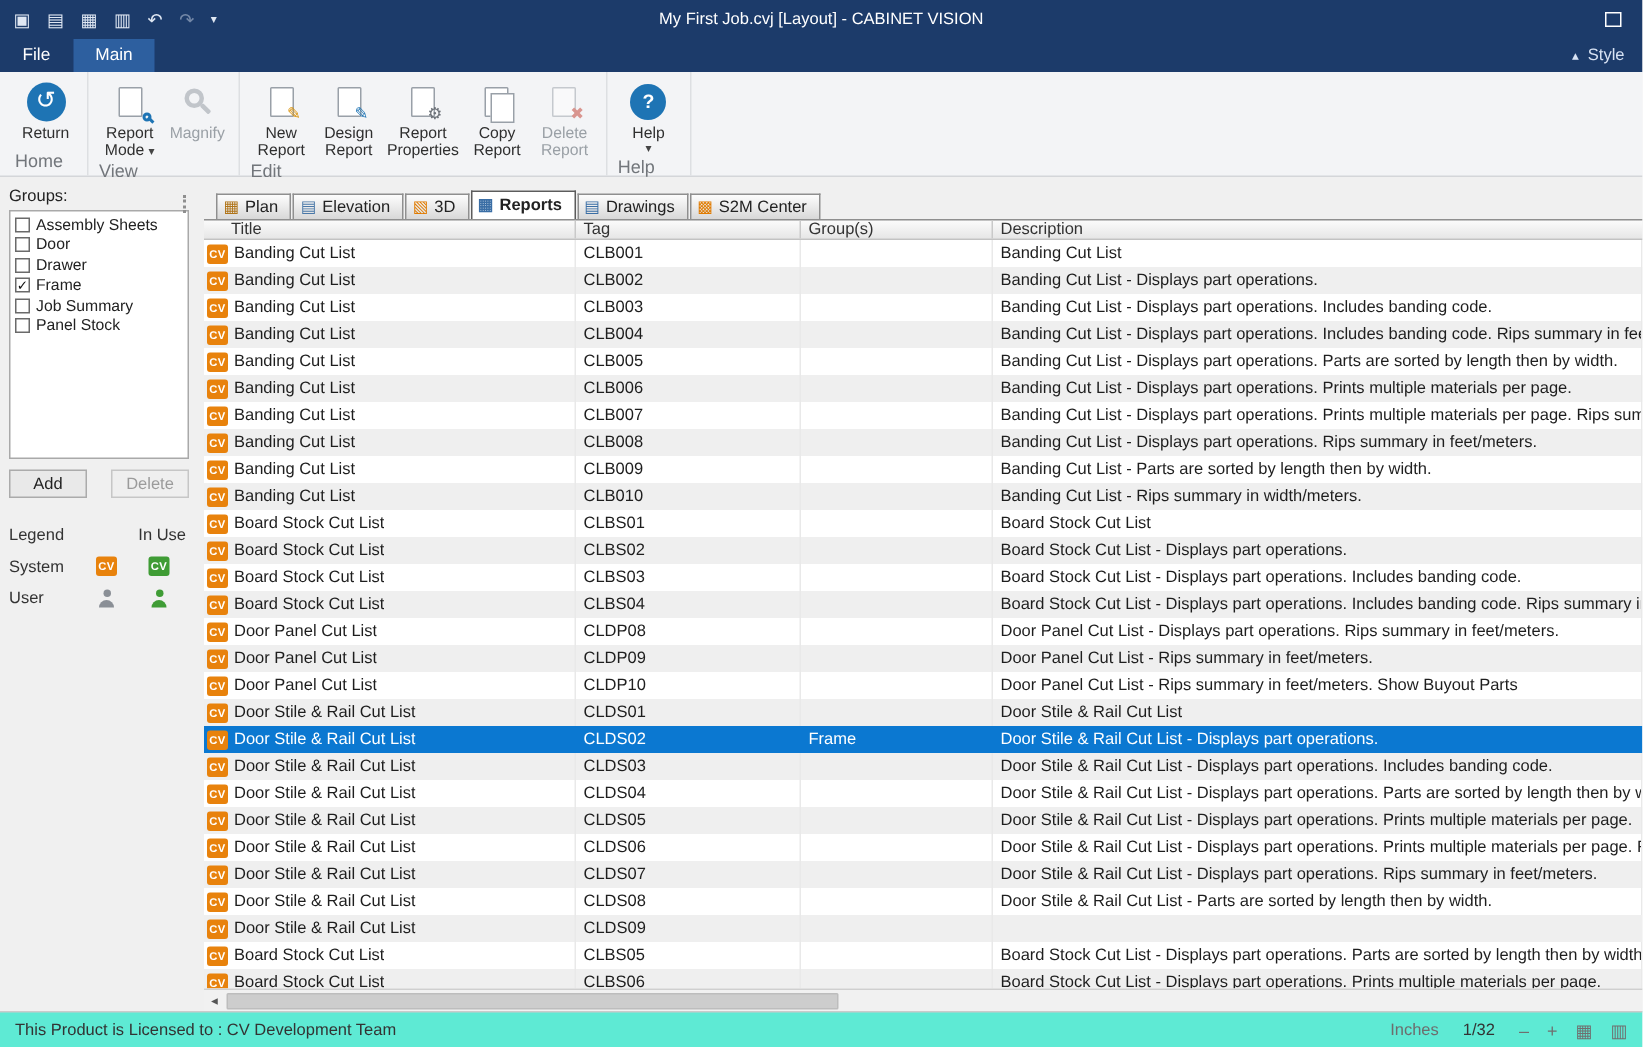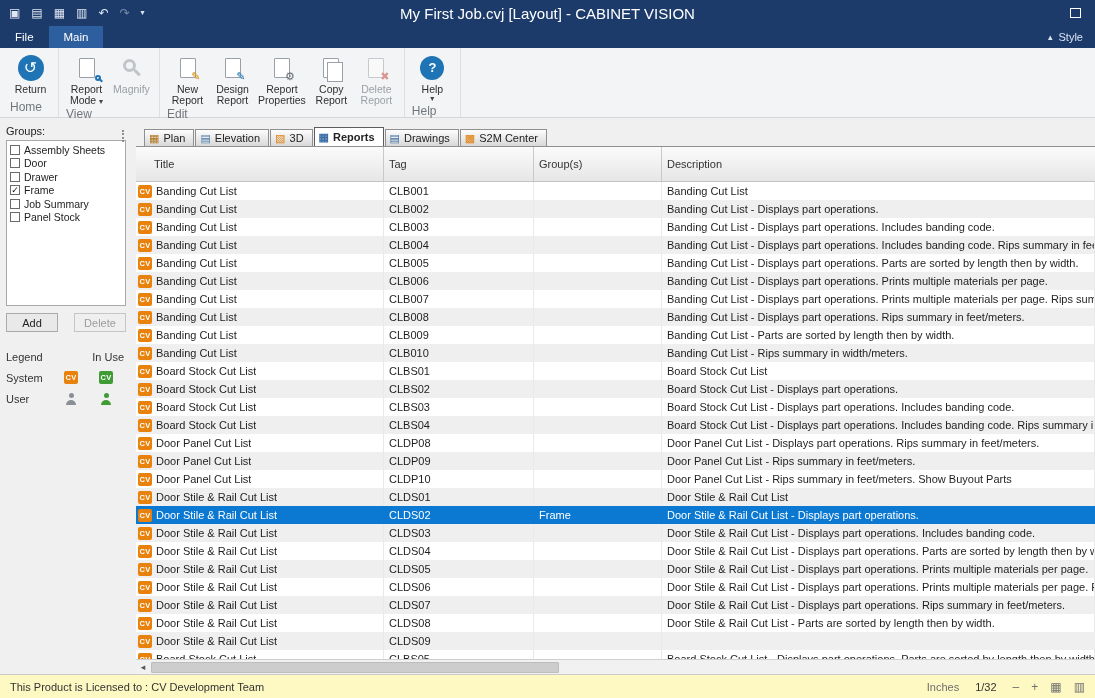--- a/index.html
+++ b/index.html
@@ -10,21 +10,21 @@
     background:#f0f0f0; color:#222;
     -webkit-user-select:none; user-select:none;
   }
 
   
   .titlebar { height:26px; background:#1c3b6a; display:flex; align-items:center; position:relative; }
   .qat { display:flex; align-items:center; gap:11px; padding-left:9px; z-index:2; }
   .qat-icon { font-size:12px; color:#dfe7f3; line-height:1; cursor:default; }
   .qat-icon.dim { opacity:.45; }
   .qat-icon.small { font-size:8px; }
-  .window-title { position:absolute; left:0; right:0; text-align:center; font-size:15px; color:#ffffff; pointer-events:none; }
+  .window-title { position:absolute; left:0; right:0; text-align:center; font-size:11px; color:#ffffff; pointer-events:none; }
   .win-controls { margin-left:auto; display:flex; align-items:center; padding-right:14px; z-index:2; }
   .win-btn { width:11px; height:10px; border:1px solid #ffffff; background:transparent; }
 
   
   .menubar { height:22px; background:#1c3b6a; display:flex; align-items:stretch; font-size:11.5px; color:#ffffff; }
   .menu-tab { padding:0 15px; display:flex; align-items:center; cursor:default; }
   .menu-tab.active { background:#2d5f9f; }
   .style-area { margin-left:auto; display:flex; align-items:center; gap:6px; padding-right:12px; color:#d8e3f4; font-size:11px; }
   .collapse-caret { font-size:9px; color:#d8e3f4; }
 
@@ -79,21 +79,21 @@
   .person-ic.green::before, .person-ic.green::after { background:#3f9c35; }
 
   
   .main { flex:1; min-width:0; display:flex; flex-direction:column; padding-left:6px; }
   .tabstrip { height:28px; display:flex; align-items:flex-end; padding-left:8px; }
   .tab { display:flex; align-items:center; gap:4px; padding:0 8px 0 4px; font-size:11px; height:17px; color:#222;
          background:linear-gradient(#fdfdfd,#d8d8d8); border:1px solid #8f8f8f; border-bottom:none; margin-right:1px; cursor:default; }
   .tab.active { background:#ffffff; font-weight:bold; height:19px; border-color:#5c5c5c; position:relative; z-index:2; }
   .tab-icon { font-size:11px; line-height:1; }
 
-  .table-header { display:flex; height:36px; background:linear-gradient(#fbfbfb,#e6e6e6); border-top:1px solid #8f8f8f; border-bottom:1px solid #c2c2c2; font-size:11px; color:#333; align-items:stretch; }
+  .table-header { display:flex; height:14px; background:linear-gradient(#fbfbfb,#e6e6e6); border-top:1px solid #8f8f8f; border-bottom:1px solid #c2c2c2; font-size:11px; color:#333; align-items:stretch; }
   .th { display:flex; align-items:center; padding-left:5px; border-right:1px solid #c9c9c9; cursor:default; }
   .th.w-title { padding-left:18px; }
   .w-title { width:248px; flex:none; }
   .w-tag { width:150px; flex:none; }
   .w-groups { width:128px; flex:none; }
   .w-desc { flex:1; border-right:none; min-width:0; }
 
   .table-body { flex:1; overflow:hidden; background:#ffffff; font-size:11px; }
   .row { display:flex; height:18px; align-items:stretch; color:#1e1e1e; background:#ffffff; cursor:default; }
   .row.alt { background:#efefef; }
@@ -101,21 +101,21 @@
   .cell { display:flex; align-items:center; padding-left:5px; border-right:1px solid #e9e9e9; white-space:nowrap; overflow:hidden; }
   .row.selected .cell { border-right-color:transparent; }
   .cell-title { gap:4px; padding-left:2px; }
   .title-text { overflow:hidden; white-space:nowrap; }
 
   .hscroll { height:15px; background:#f1f1f1; border-top:1px solid #cfcfcf; display:flex; align-items:center; padding:1px 0; }
   .scroll-arrow { width:14px; text-align:center; font-size:9px; color:#555; line-height:13px; }
   .scroll-thumb { width:408px; height:11px; background:#cdcdcd; border:1px solid #bdbdbd; border-radius:1px; margin-left:1px; }
 
   
-  .statusbar { height:24px; border-top:1px solid #cacaca; background:#fef9c3; display:flex; align-items:center; padding:0 10px; font-size:11px; color:#333; }
+  .statusbar { height:24px; border-top:1px solid #cacaca; background:#5eead4; display:flex; align-items:center; padding:0 10px; font-size:11px; color:#333; }
   .sb-right { margin-left:auto; display:flex; align-items:center; gap:16px; }
   .sb-units { color:#6d6d6d; }
   .sb-icon { color:#6f6f6f; font-size:12px; line-height:1; cursor:default; }
 </style>
 </head>
 <body>
 
 <div class="titlebar">
   <div class="qat">
       <span class="qat-icon">▣</span>

